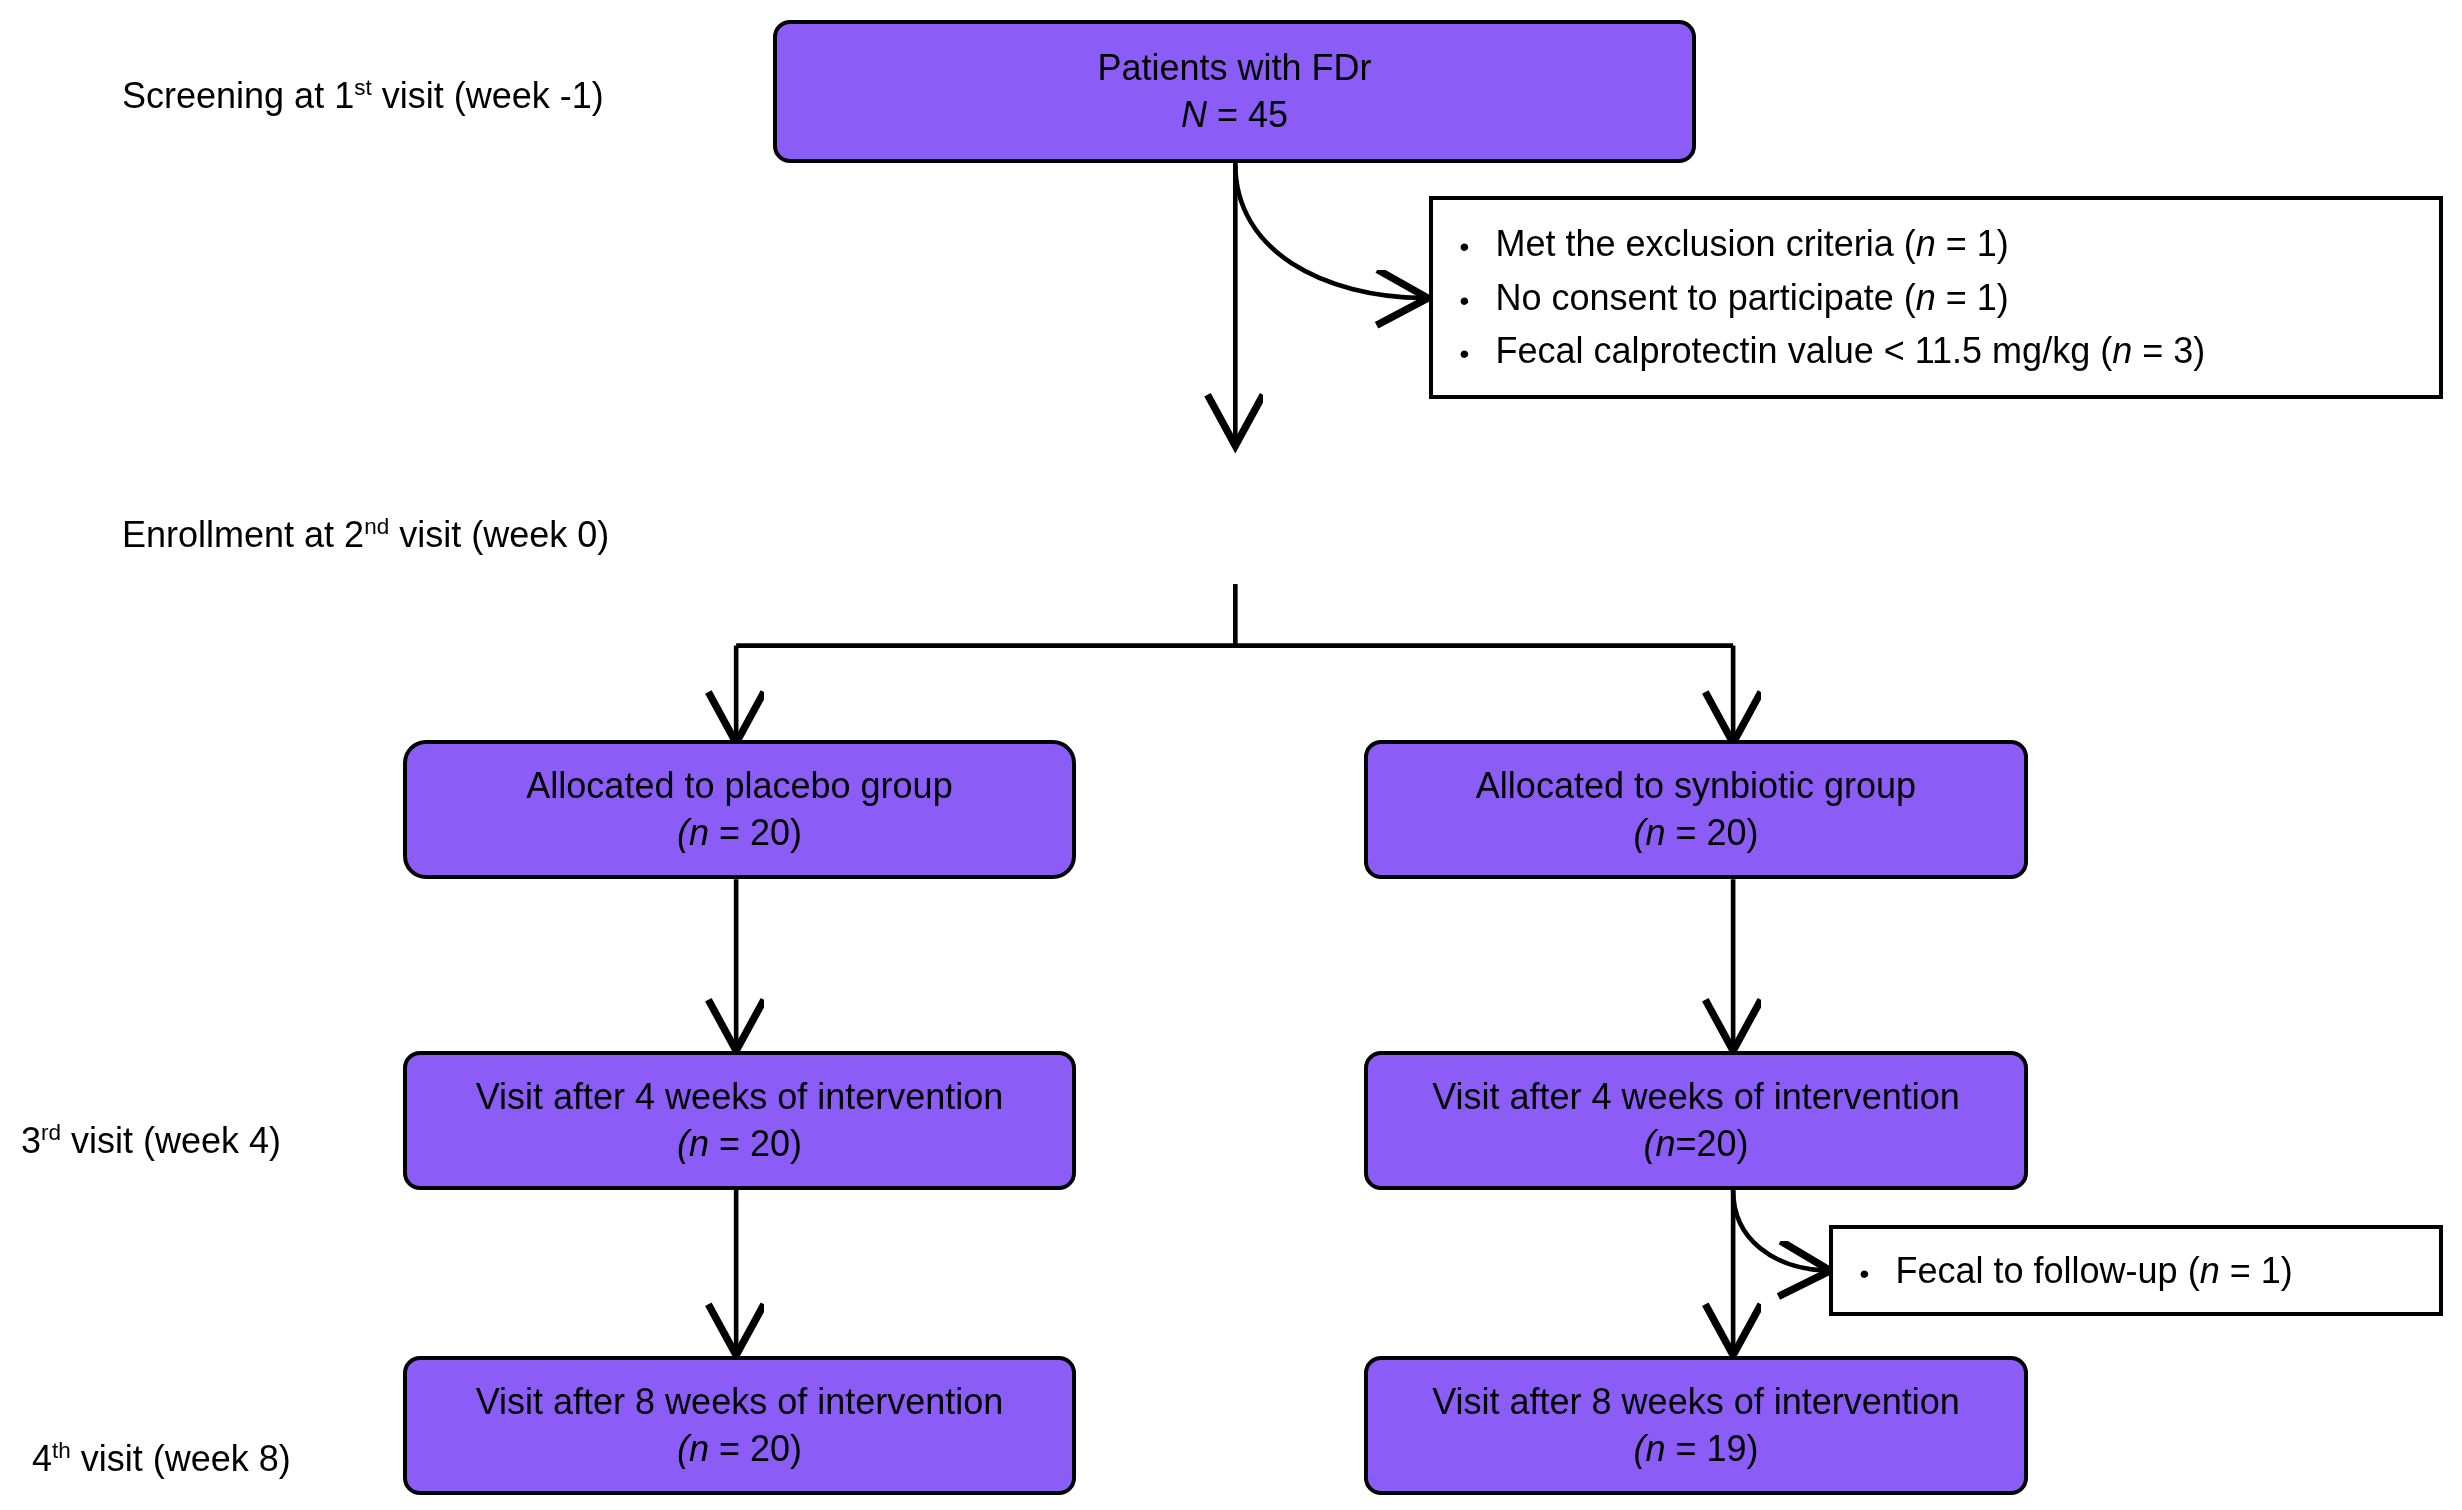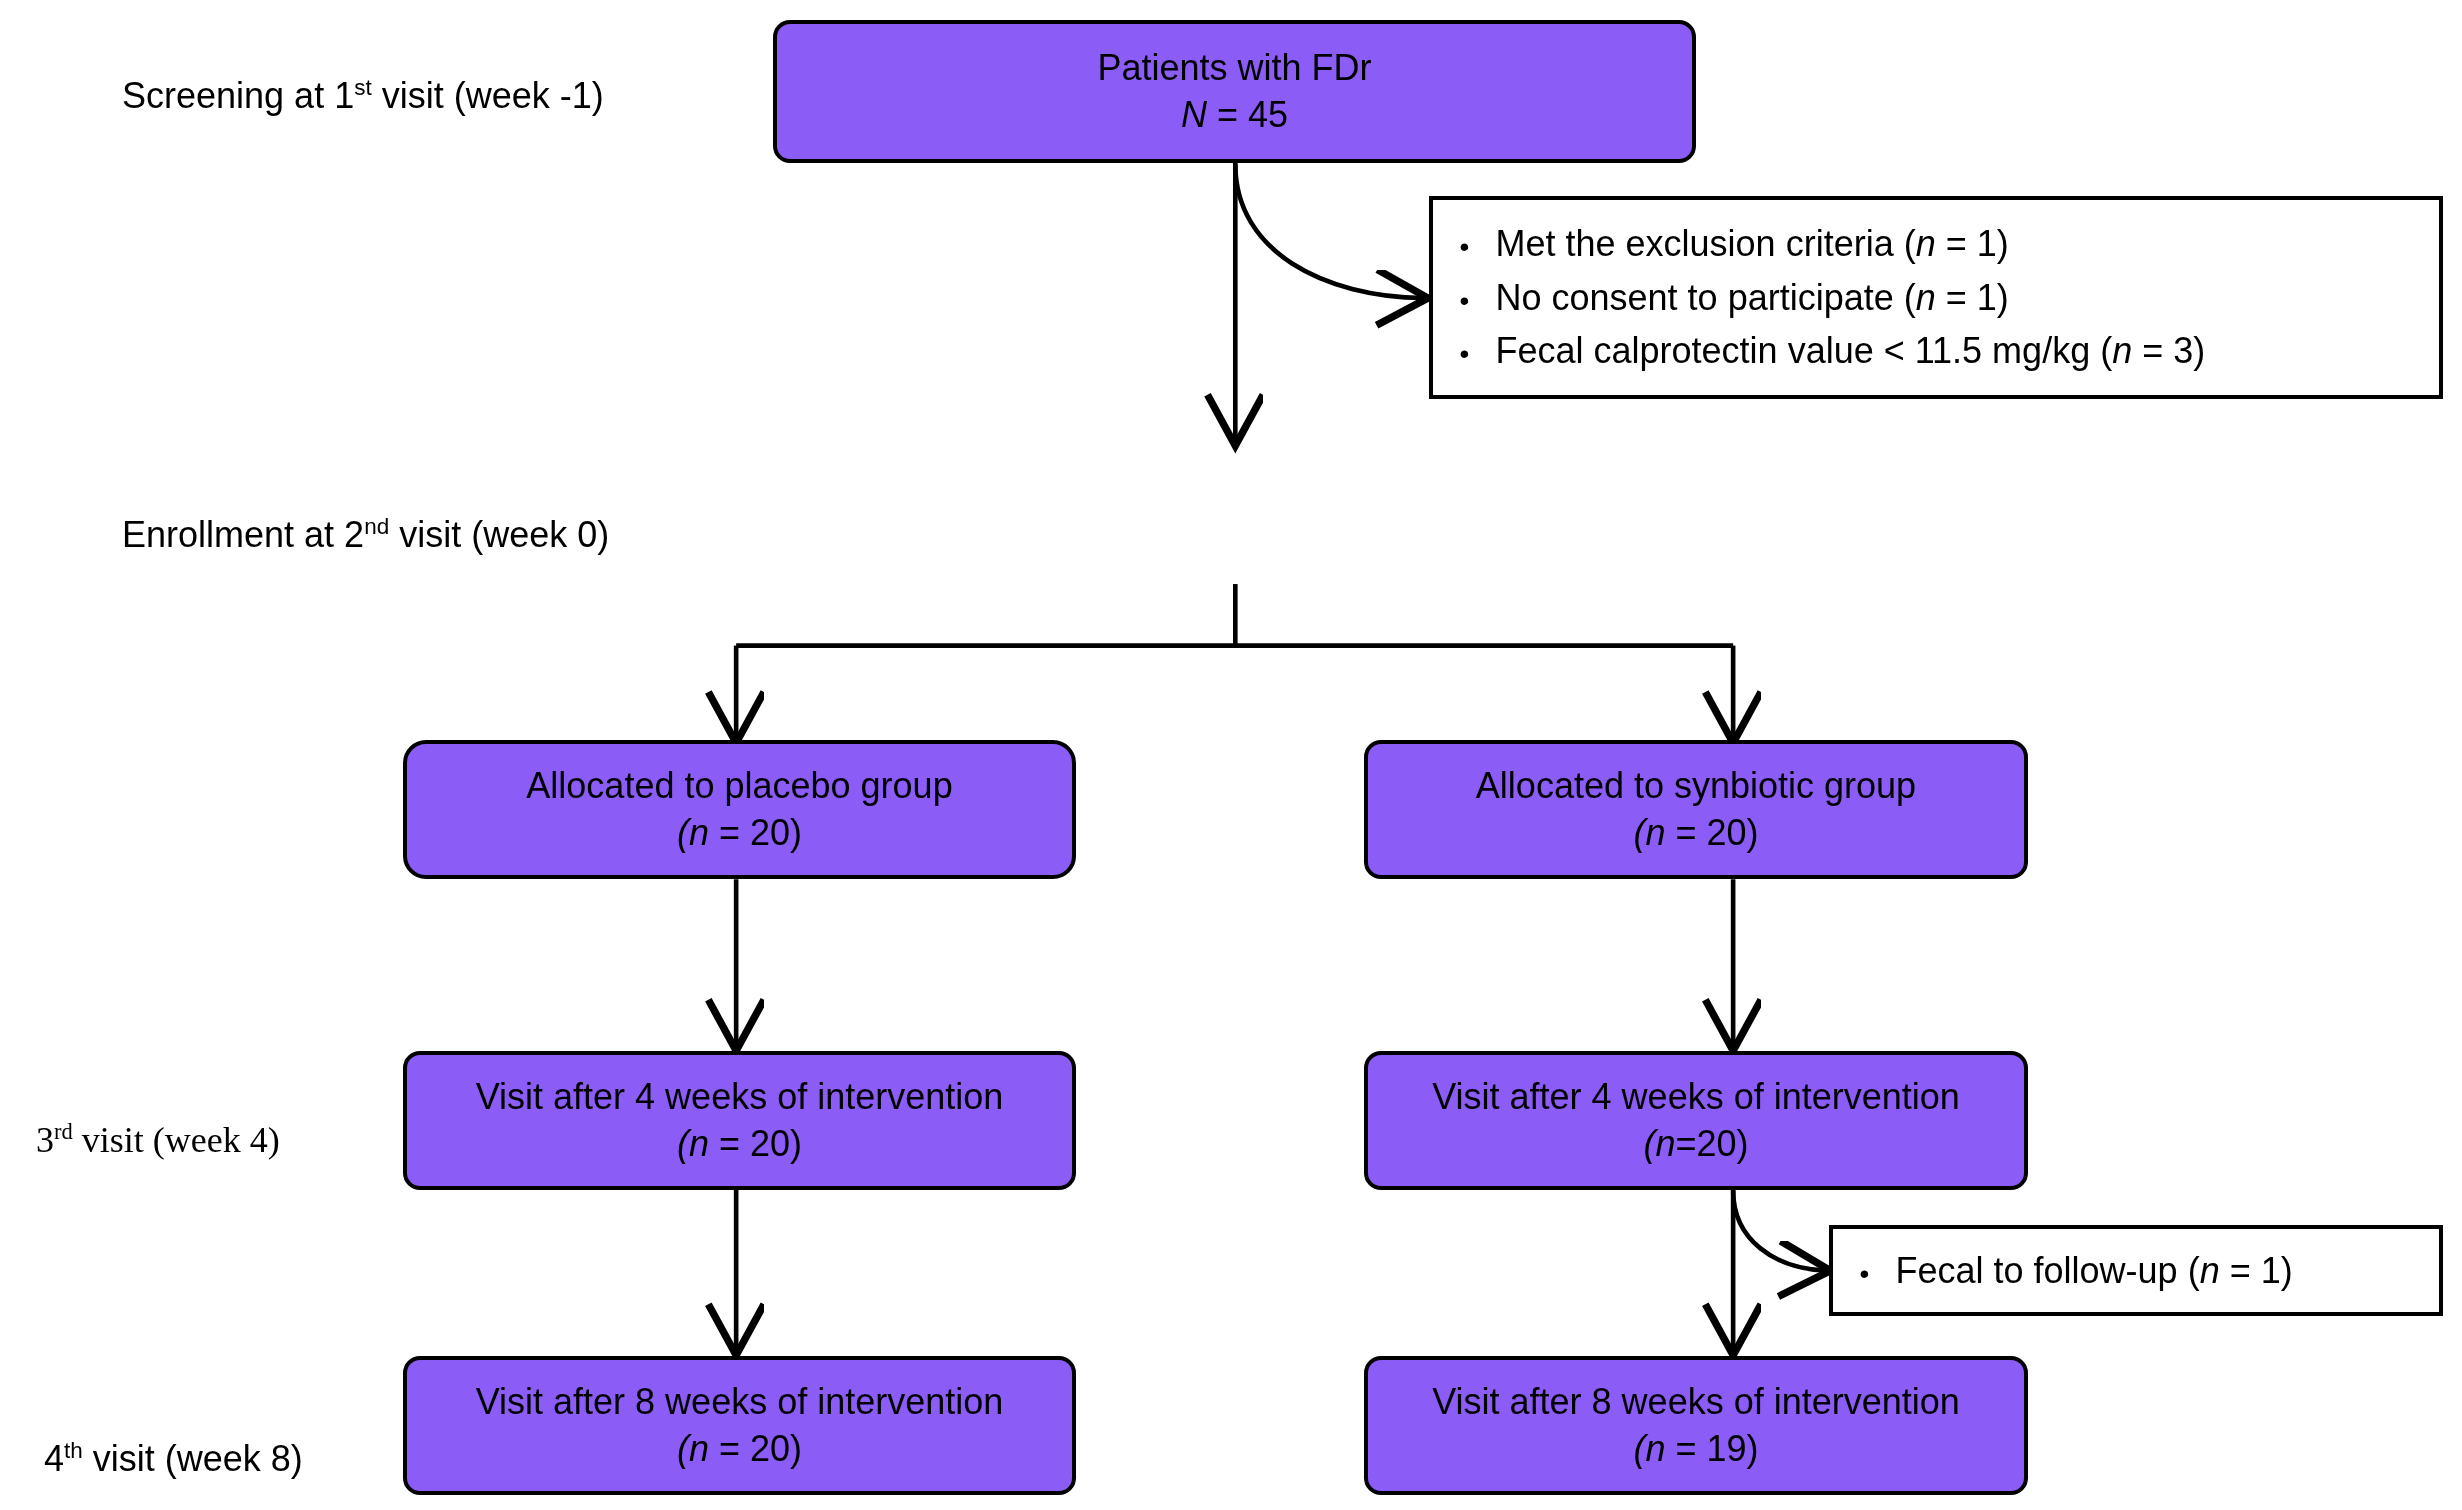--- a/index.html
+++ b/index.html
@@ -123,25 +123,25 @@
   </svg>
 
   <div class="stage-label" style="left:122px; top:54px;">
     <span>Screening at 1</span><sup>st</sup><span> visit (week -1)</span>
   </div>
 
   <div class="stage-label" style="left:122px; top:493px;">
     <span>Enrollment at 2</span><sup>nd</sup><span> visit (week 0)</span>
   </div>
 
-  <div class="stage-label" style="left:36px; top:1099px;font-family:Liberation Serif, serif;">
+  <div class="stage-label" style="left:21px; top:1099px;">
     <span>3</span><sup>rd</sup><span> visit (week 4)</span>
   </div>
 
-  <div class="stage-label" style="left:44px; top:1417px;">
+  <div class="stage-label" style="left:32px; top:1417px;">
     <span>4</span><sup>th</sup><span> visit (week 8)</span>
   </div>
 
   <div class="node rounded" style="left:773px; top:20px; width:923px; height:143px;">
     <span class="line1">Patients with FDr</span>
     <span class="line2"><em>N</em><span> = 45</span></span>
   </div>
 
   <div class="bullet-box" style="left:1429px; top:196px; width:1014px; height:203px;">
     <div class="bullet-row">

